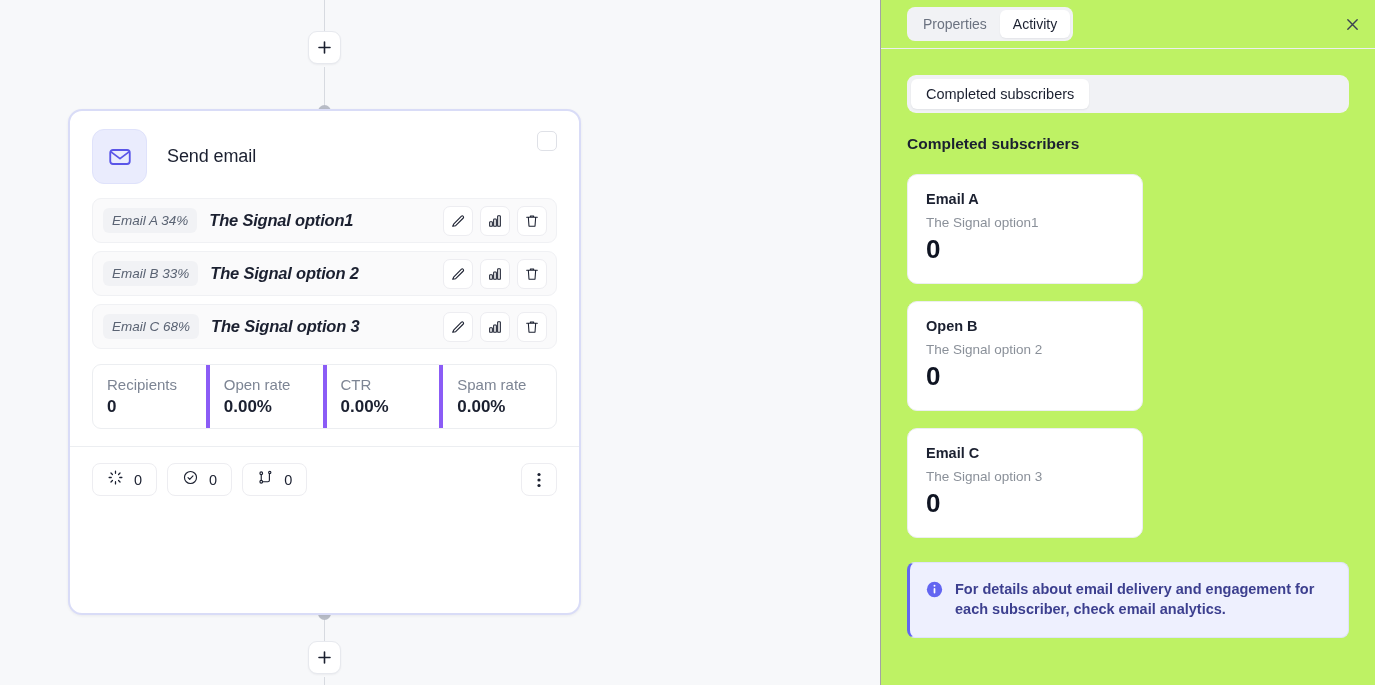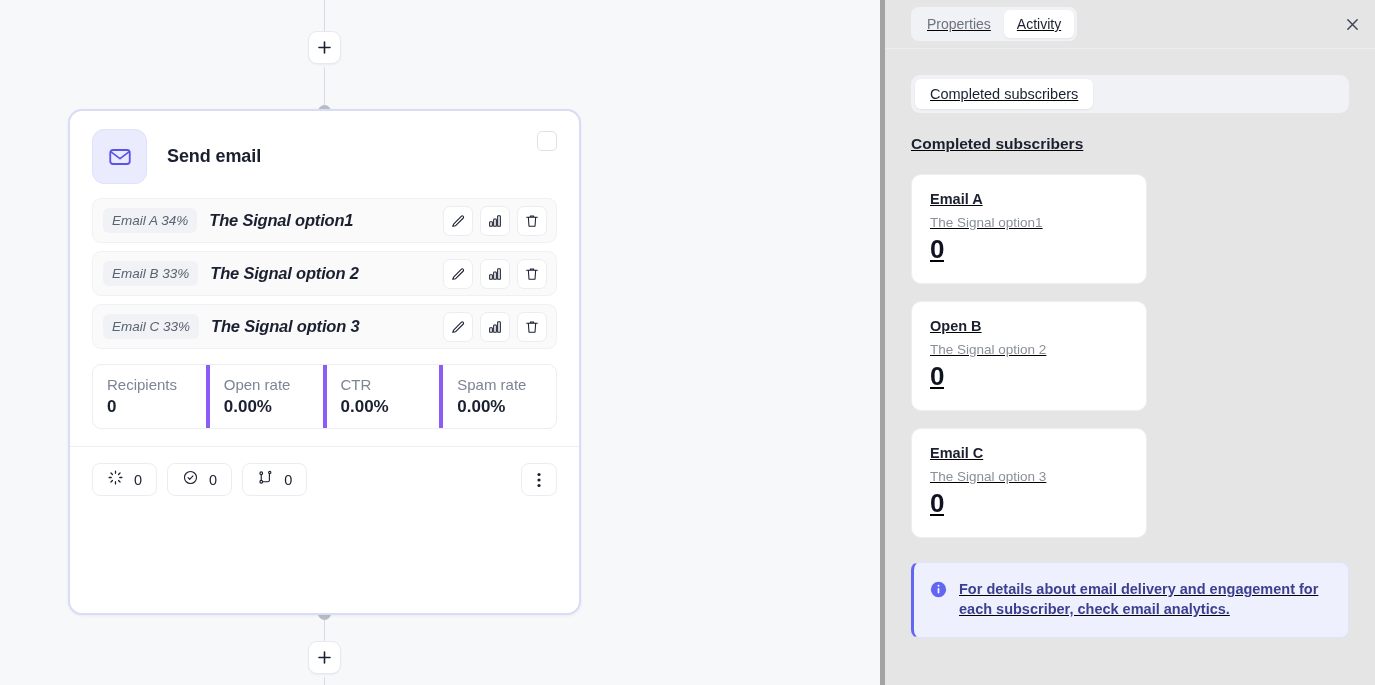--- a/index.html
+++ b/index.html
@@ -57,21 +57,21 @@
   .node-head {
     display: flex; align-items: center; padding: 18px 20px 0 22px;
     position: relative;
   }
   .node-icon {
     width: 55px; height: 55px; border-radius: 12px;
     background: #eaecfd; border: 1px solid #dfe2fb;
     display: flex; align-items: center; justify-content: center;
   }
   .node-title {
-    margin-left: 20px; font-size: 18px; font-weight: 700; color: #1b2030;
+    margin-left: 20px; font-size: 18px; font-weight: 400; color: #1b2030;
     letter-spacing: -.1px;
   }
   .node-check {
     position: absolute; right: 22px; top: 20px;
     width: 20px; height: 20px; border: 1px solid #dfe1e7;
     border-radius: 5px; background: #fff; cursor: pointer;
   }
 
   .variants { padding: 14px 22px 0 22px; font-style: italic; }
   .variant {
@@ -121,23 +121,23 @@
   .chip .num { font-size: 14.5px; color: #1b2030; }
   .kebab {
     position: absolute; right: 22px; top: 16px;
     width: 36px; height: 33px; background: #fff;
     border: 1px solid #ededf1; border-radius: 8px;
     display: flex; align-items: center; justify-content: center; cursor: pointer;
   }
 
   
   .panel {
-    width: 495px; height: 685px; background: #e5e5e5;
-    border-left: 5px solid #a3a3a3;
-    position: relative; overflow: hidden; text-decoration: underline;
+    width: 495px; height: 685px; background: #bef264;
+    border-left: 1px solid #a3a3a3;
+    position: relative; overflow: hidden;
   }
   .panel-head {
     height: 49px; border-bottom: 1px solid #eceef1;
     display: flex; align-items: center; padding: 0 16px 0 26px;
     position: relative;
   }
   .segmented {
     display: inline-flex; background: #f1f2f5; border-radius: 8px; padding: 3px;
   }
   .seg {
@@ -270,21 +270,21 @@
               </svg>
           </span>
           <span class="iconbtn">
             <svg width="16" height="16" viewBox="0 0 24 24" fill="none">
                 <path d="M4 6.5h16M9.5 6.5V4.5h5v2M6.5 6.5l1 13.5h9l1-13.5" stroke="#1b2030" stroke-width="1.6" stroke-linecap="round" stroke-linejoin="round"></path>
               </svg>
           </span>
         </div>
 
         <div class="variant">
-          <span class="vbadge">Email C 33%</span>
+          <span class="vbadge">Email C 68%</span>
           <span class="vname">The Signal option 3</span>
           <span class="iconbtn">
             <svg width="16" height="16" viewBox="0 0 24 24" fill="none">
                 <path d="M4 20l4.5-1L20 7.5a2 2 0 0 0-2.8-2.8L5.8 16.2 4 20z" stroke="#1b2030" stroke-width="1.6" stroke-linejoin="round"></path>
               </svg>
           </span>
           <span class="iconbtn">
             <svg width="16" height="16" viewBox="0 0 24 24" fill="none">
                 <rect x="4" y="13" width="4" height="7" rx="1" stroke="#1b2030" stroke-width="1.6"></rect>
                 <rect x="10" y="9" width="4" height="11" rx="1" stroke="#1b2030" stroke-width="1.6"></rect>

